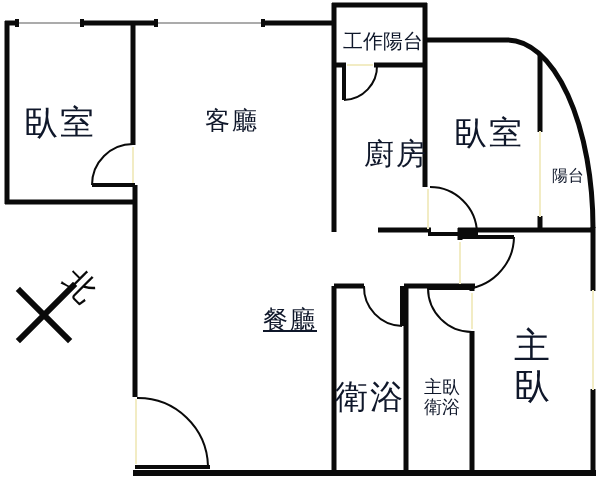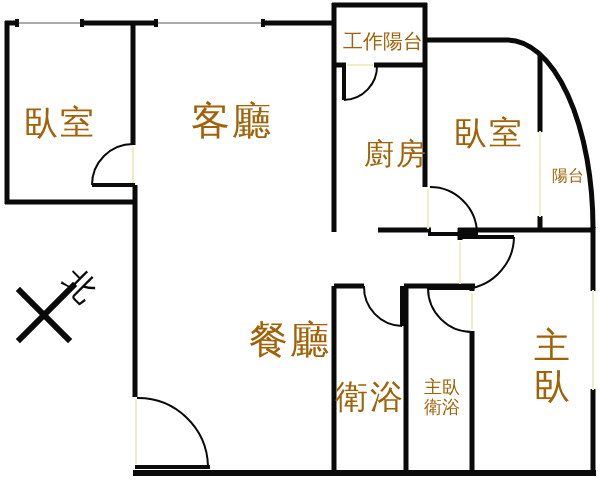--- a/index.html
+++ b/index.html
@@ -21,27 +21,27 @@
   .wall-thick{stroke:var(--wall);stroke-width:6;fill:none;}
   .leaf{stroke:var(--wall);stroke-width:4;fill:none;}
   .arc{stroke:var(--wall);stroke-width:2;fill:none;}
   .open{stroke:var(--opening);stroke-width:2;fill:none;}
   .winline{stroke:var(--window-gray);stroke-width:1.5;fill:none;}
   .tick{stroke:var(--wall);stroke-width:4;fill:none;}
   .compass-line{stroke:var(--wall);stroke-width:6;fill:none;stroke-linecap:square;}
   .room-label{
     position:absolute;
     transform:translate(-50%,-50%);
-    color:#a16207;
+    color:#0f172a;
     white-space:pre-line;
-    text-align:right;
+    text-align:left;
     line-height:1.12;
     letter-spacing:2px;
   }
-  .fs35{font-size:39px;} .fs34{font-size:34px;} .fs33{font-size:33px;}
+  .fs35{font-size:25px;} .fs34{font-size:34px;} .fs33{font-size:33px;}
   .fs36{font-size:36px;} .fs30{font-size:30px;} .fs20{font-size:20px;letter-spacing:0;}
   .fs19{font-size:16px;letter-spacing:0;} .fs18{font-size:18px;letter-spacing:0;}
   .north-label{
     position:absolute;
     transform:translate(-50%,-50%) rotate(45deg);
     font-size:32px;color:#0a0a0a;
   }
 </style>
 </head>
 <body>
@@ -151,20 +151,20 @@
       <line class="compass-line" x1="20" y1="339" x2="73" y2="286"></line>
     </g>
   </svg>
 
   <div class="room-label fs34" style="left:60px;top:123px;">臥室</div>
   <div class="room-label fs35" style="left:232px;top:121px;">客廳</div>
   <div class="room-label fs20" style="left:383px;top:41px;">工作陽台</div>
   <div class="room-label fs30" style="left:396px;top:154px;">廚房</div>
   <div class="room-label fs33" style="left:489px;top:133px;">臥室</div>
   <div class="room-label fs19" style="left:568px;top:176px;">陽台</div>
-  <div class="room-label fs35" style="left:290px;top:340px;">餐廳</div>
+  <div class="room-label fs35" style="left:290px;top:320px;text-decoration:underline;">餐廳</div>
   <div class="room-label fs33" style="left:370px;top:397px;">衛浴</div>
   <div class="room-label fs18" style="left:442px;top:397px;">主臥
 衛浴</div>
   <div class="room-label fs36" style="left:543px;top:366px;">主臥</div>
   <div class="north-label" style="left:79px;top:286px;">北</div>
 
 </div>
 
 </body></html>

